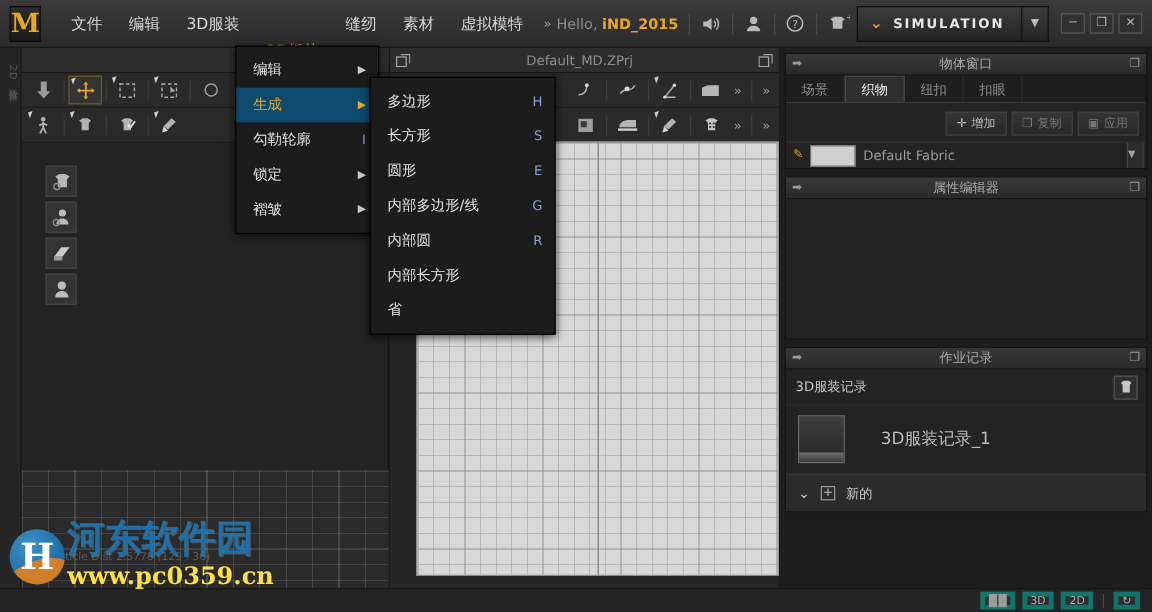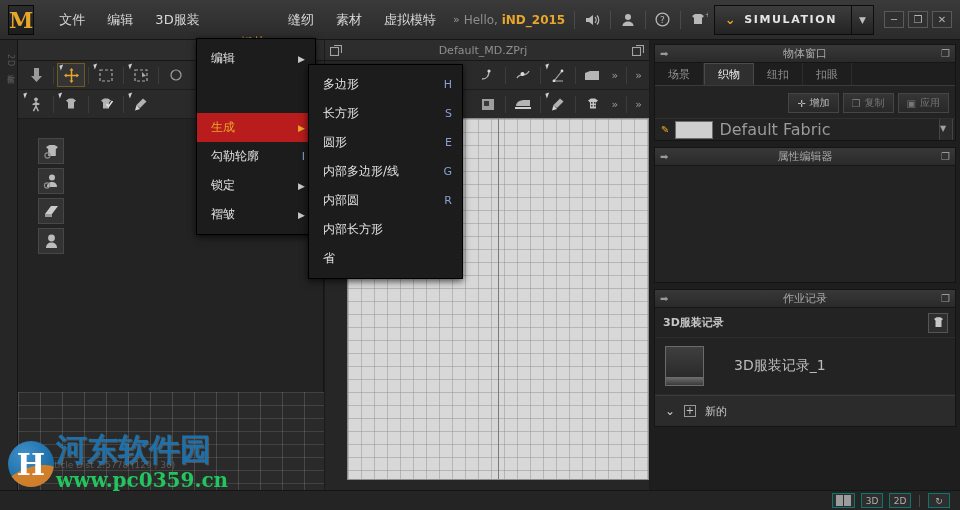--- a/index.html
+++ b/index.html
@@ -183,32 +183,32 @@
     background: linear-gradient(#353535,#282828); border: 1px solid #454545;
     font-size: 10px; color: #bdbdbd;
   }
   .smallbtn.dim { color: #777; }
   .fabricrow {
     display: flex; align-items: center; gap: 6px; height: 22px;
     padding-left: 6px; border-top: 1px solid #303030; position: relative;
     overflow: hidden;
   }
   .swatch { width: 38px; height: 18px; background: #cfcfcf; border: 1px solid #6d6d6d; }
-  .fabricname { font-size: 16px; color: #9a9a9a; }
+  .fabricname { font-size: 11px; color: #9a9a9a; }
   .scrollstub {
     position: absolute; right: 2px; top: -4px; width: 14px; height: 26px;
     background: #2b2b2b; border: 1px solid #444;
   }
   .scrollstub .dn { color: #a0a0a0; font-size: 8px; text-align: center; line-height: 22px; }
 
   .prop-body { height: 116px; background: #232323; }
   .job-title {
     height: 30px; display: flex; align-items: center; justify-content: space-between;
     padding: 0 7px 0 8px; border-bottom: 1px solid #2e2e2e;
-    font-size: 11px; color: #c6c6c6; font-weight: bold;
+    font-size: 11px; color: #c6c6c6;
   }
   .job-icon {
     width: 20px; height: 20px; border: 1px solid #555; background: #2e2e2e;
     display: flex; align-items: center; justify-content: center;
   }
   .job-item {
     display: flex; align-items: center; gap: 14px; padding: 8px 0 8px 10px;
     border-bottom: 1px solid #2a2a2a;
   }
   .job-thumb {
@@ -228,39 +228,39 @@
   }
 
   
   .statusbar {
     position: absolute; left: 0; bottom: 0; width: 960px; height: 20px;
     background: #242424; border-top: 1px solid #151515;
     display: flex; align-items: center; justify-content: flex-end;
     padding-right: 10px; gap: 6px;
   }
   .sbtn {
-    min-width: 22px; height: 15px; padding: 0 3px; border: 1px solid #0f766e;
+    min-width: 22px; height: 15px; padding: 0 3px; border: 4px solid #0f766e;
     background: #2e2e2e; color: #b0b0b0; font-size: 9px;
     display: flex; align-items: center; justify-content: center;
   }
   .split-ico { display: flex; gap: 1px; }
   .split-ico i { width: 7px; height: 11px; background: #9c9c9c; display: block; }
 
   
   .dropdown {
     position: absolute; background: #1c1c1c; border: 1px solid #000;
     z-index: 50; box-shadow: 0 2px 7px rgba(0,0,0,.7);
   }
   #menu-2dpattern { left: 196px; top: 38px; width: 120px; padding: 5px 0; }
   #menu-generate  { left: 308px; top: 64px; width: 155px; padding: 5px 0; }
   .mi {
     display: flex; align-items: center; height: 29px; padding: 0 10px 0 14px;
     font-size: 12px; color: #e2e2e2; white-space: nowrap;
   }
-  .mi.hl { background: #b91c1c; color: #e8a62a; margin-top: 40px; }
+  .mi.hl { background: #0c4a6e; color: #e8a62a; }
   .mi .mlabel { flex: 1; }
   .mi .mkey { color: #8b9fd0; font-size: 11px; margin-left: 10px; font-family: "DejaVu Sans", sans-serif; }
   .mi .marrow { color: #c9c9c9; font-size: 9px; }
   .mi.hl .marrow { color: #e8a62a; }
 
   
   .watermark {
     position: absolute; left: 8px; bottom: 18px; z-index: 60;
     display: flex; align-items: center; pointer-events: none;
   }
@@ -280,21 +280,21 @@
     display: flex; align-items: center; justify-content: center;
     font-family: "DejaVu Serif", serif;
   }
   .wm-text { margin-left: 2px; }
   .wm-cn {
     font-size: 31px; font-weight: bold; color: #1f6fa8;
     font-family: Liberation Mono, monospace; line-height: 1;
     text-shadow: 1px 1px 0 rgba(255,255,255,.18);
   }
   .wm-url {
-    font-size: 20px; font-weight: bold; color: #22c55e;
+    font-size: 20px; font-weight: bold; color: #fde047;
     font-family: "DejaVu Serif", serif; line-height: 1.15; margin-top: 2px;
   }
 </style>
 </head>
 <body>
 
 <div id="app">
 
   <div class="menubar">
     <div class="logo">M</div>

